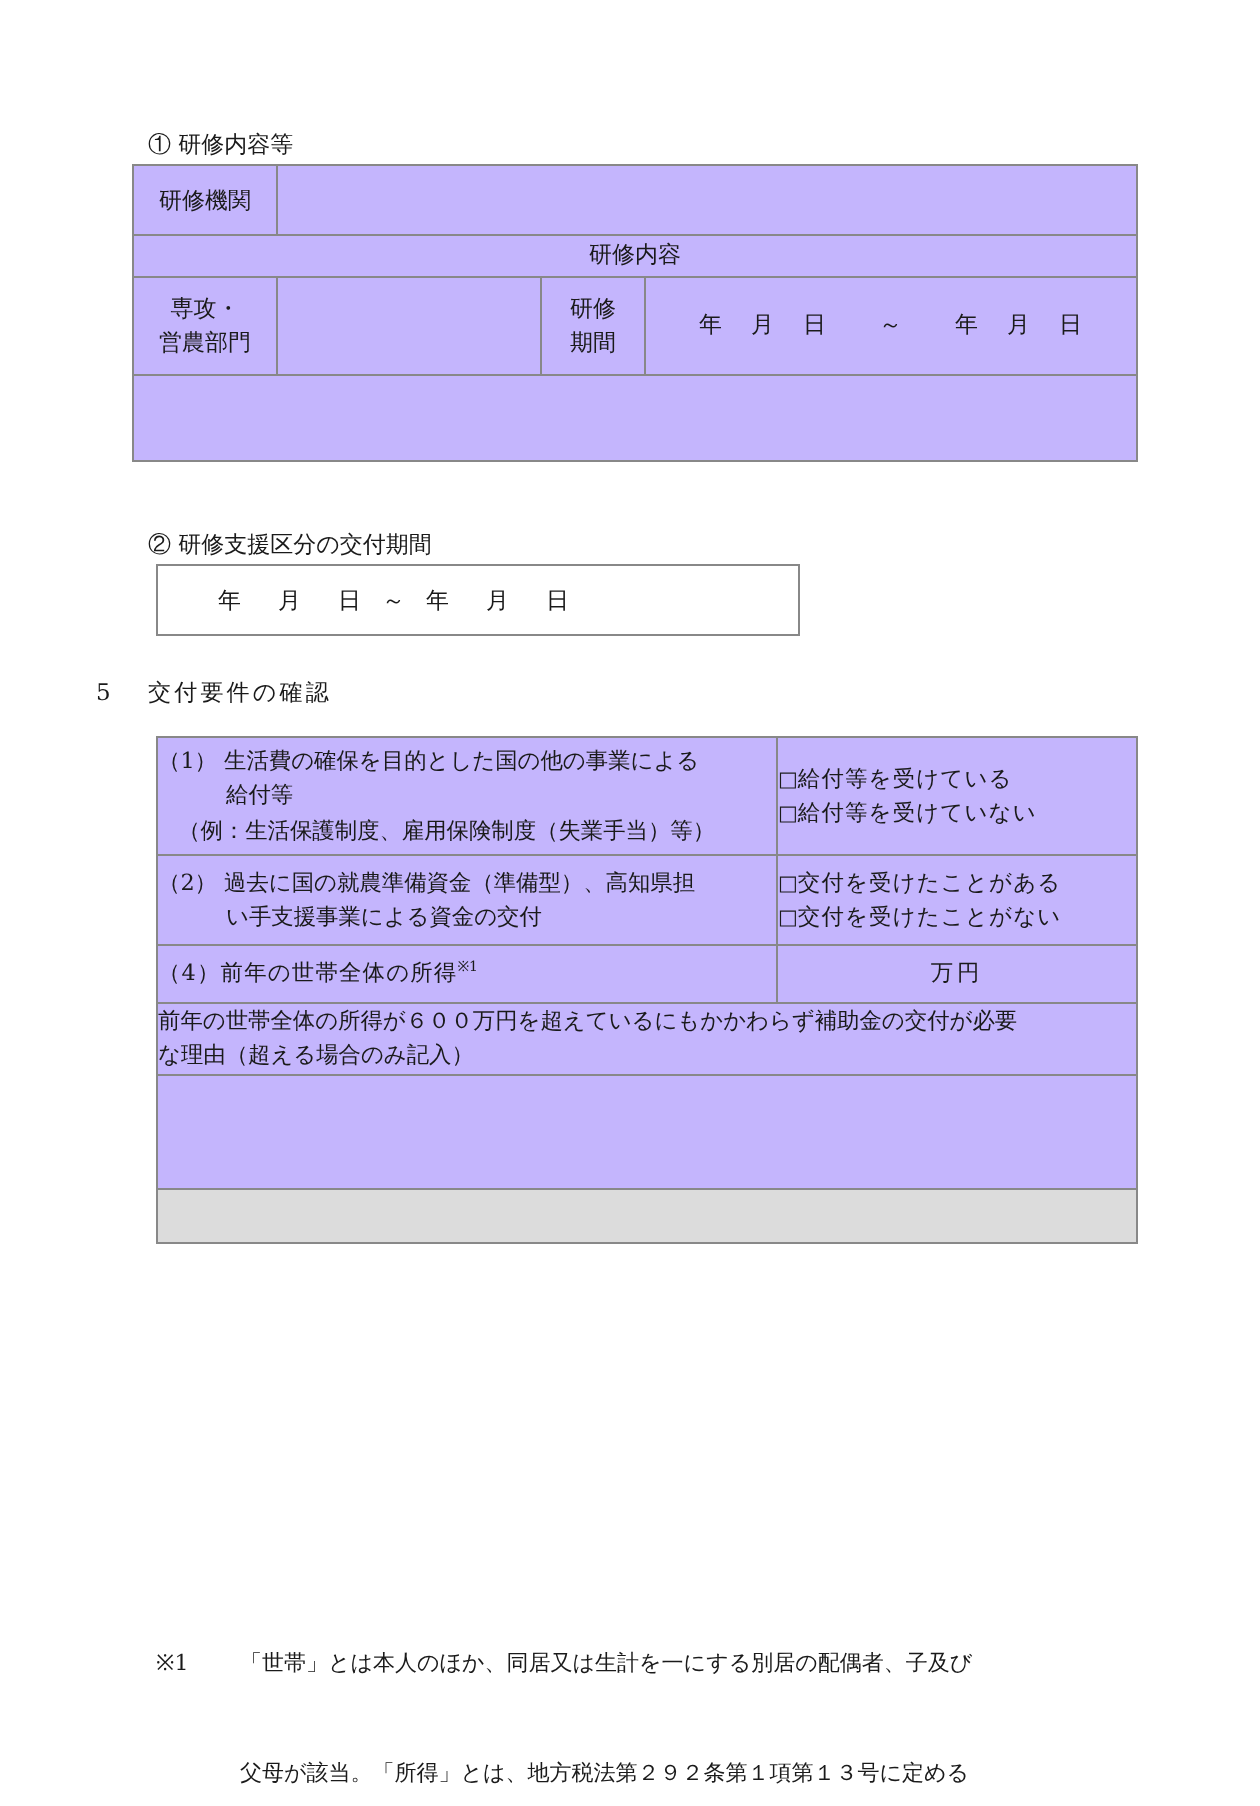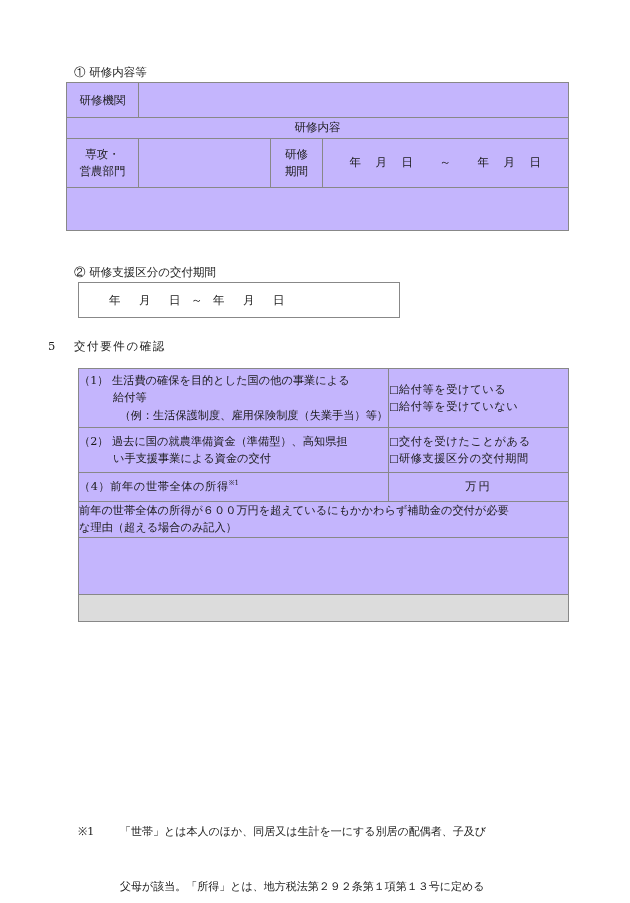--- a/index.html
+++ b/index.html
@@ -109,21 +109,20 @@
     line-height: 1.5;
   }
   .req-line { white-space: nowrap; }
   .req-indent {
     display: block;
     padding-left: 34px;
   }
   .req-indent2 {
     display: block;
     padding-left: 10px;
-    text-align: right;
   }
   .checkline { white-space: nowrap; }
   .cbox {
     font-family: "DejaVu Sans", sans-serif;
     font-size: 10.5px;
   }
   .lsp-sm { letter-spacing: 0.6px; }
 
   sup.note {
     font-size: 7px;
@@ -250,21 +249,21 @@
           <div class="checkline"><span class="cbox">□</span><span class="lsp-sm">給付等を受けていない</span></div>
         </td>
       </tr>
       <tr>
         <td class="req-left" style="height:44px;">
           <span class="req-line">（2） 過去に国の就農準備資金（準備型）、高知県担</span>
           <span class="req-indent">い手支援事業による資金の交付</span>
         </td>
         <td class="req-right">
           <div class="checkline"><span class="cbox">□</span><span class="lsp-sm">交付を受けたことがある</span></div>
-          <div class="checkline"><span class="cbox">□</span><span class="lsp-sm">研修支援区分の交付期間</span></div>
+          <div class="checkline"><span class="cbox">□</span><span class="lsp-sm">交付を受けたことがない</span></div>
         </td>
       </tr>
       <tr>
         <td class="req-left" style="height:28px;">
           <span class="req-line lsp-sm">（4）前年の世帯全体の所得</span><sup class="note">※1</sup>
         </td>
         <td class="amount-cell">
           <span>万円</span>
         </td>
       </tr>

